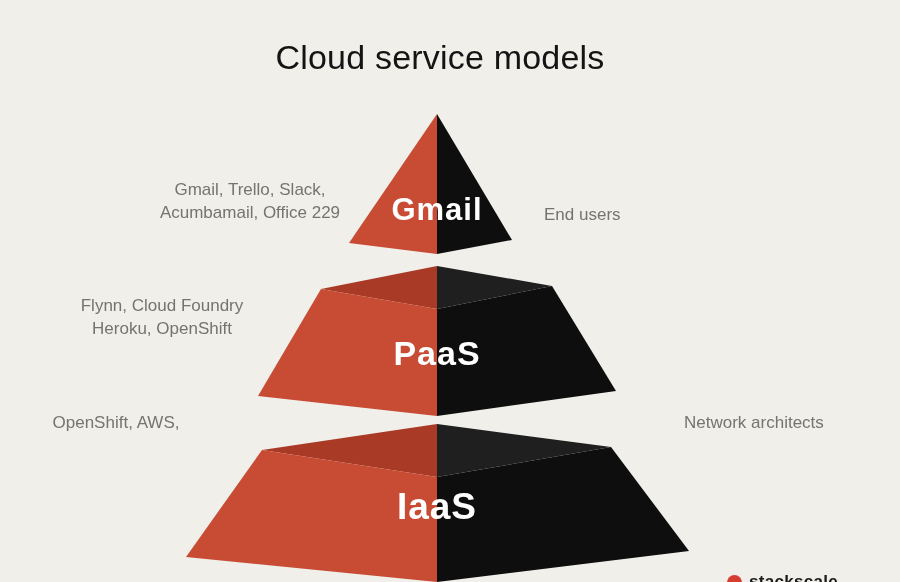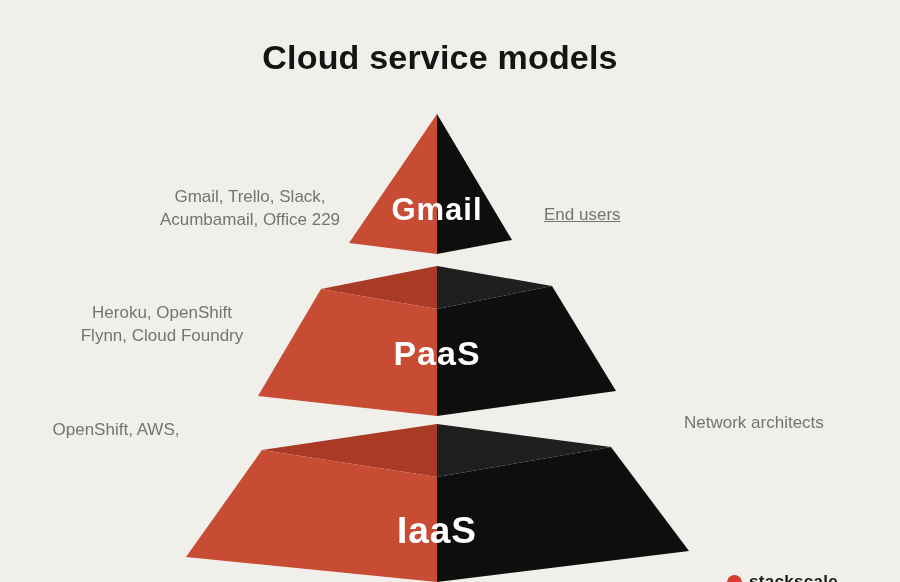--- a/index.html
+++ b/index.html
@@ -15,54 +15,54 @@
     overflow: hidden;
   }
   .title {
     position: absolute;
     top: 38px;
     left: 0;
     width: 880px;
     margin: 0;
     text-align: center;
     font-size: 34px;
-    font-weight: 700;
+    font-weight: 400;
     letter-spacing: 0.2px;
     color: #141414;
   }
   .pyramid-svg {
     position: absolute;
     top: 0;
     left: 0;
   }
   .tier-label {
     position: absolute;
     left: 437px;
     transform: translateX(-50%);
     color: #ffffff;
     font-weight: 700;
     letter-spacing: 1px;
     white-space: nowrap;
   }
   .tier-label.saas { top: 192px; font-size: 31px; }
   .tier-label.paas { top: 334px; font-size: 34px; }
-  .tier-label.iaas { top: 486px; font-size: 37px; margin-top: 24px; }
+  .tier-label.iaas { top: 486px; font-size: 37px; }
   .note {
     position: absolute;
     color: #75746e;
     font-size: 17px;
     line-height: 23px;
     white-space: nowrap;
   }
-  .note.left { transform: translateX(-50%); text-align: center; margin-top: 7px; }
+  .note.left { transform: translateX(-50%); text-align: center; }
   .note.right { text-align: left; }
   .note-saas-left  { left: 250px; top: 178px; }
   .note-paas-left  { left: 162px; top: 294px; }
   .note-iaas-left  { left: 116px; top: 411px; }
-  .note-saas-right { left: 544px; top: 203px; text-decoration: underline; }
+  .note-saas-right { left: 544px; top: 203px; }
   .note-paas-right { left: 612px; top: 294px; }
   .note-iaas-right { left: 684px; top: 411px; }
   .footer-logo {
     position: absolute;
     left: 727px;
     top: 572px;
     display: flex;
     align-items: center;
     gap: 7px;
   }
@@ -105,22 +105,22 @@
 
   <div class="tier-label saas">Gmail</div>
   <div class="tier-label paas">PaaS</div>
   <div class="tier-label iaas">IaaS</div>
 
   <div class="note left note-saas-left">
     <div>Gmail, Trello, Slack,</div>
     <div>Acumbamail, Office 229</div>
   </div>
   <div class="note left note-paas-left">
+    <div>Flynn, Cloud Foundry</div>
     <div>Heroku, OpenShift</div>
-    <div>Flynn, Cloud Foundry</div>
   </div>
   <div class="note left note-iaas-left">
     <div>OpenShift, AWS,</div>
   </div>
 
   <div class="note right note-saas-right">
     <div>End users</div>
   </div>
   <div class="note right note-iaas-right">
     <div>Network architects</div>

